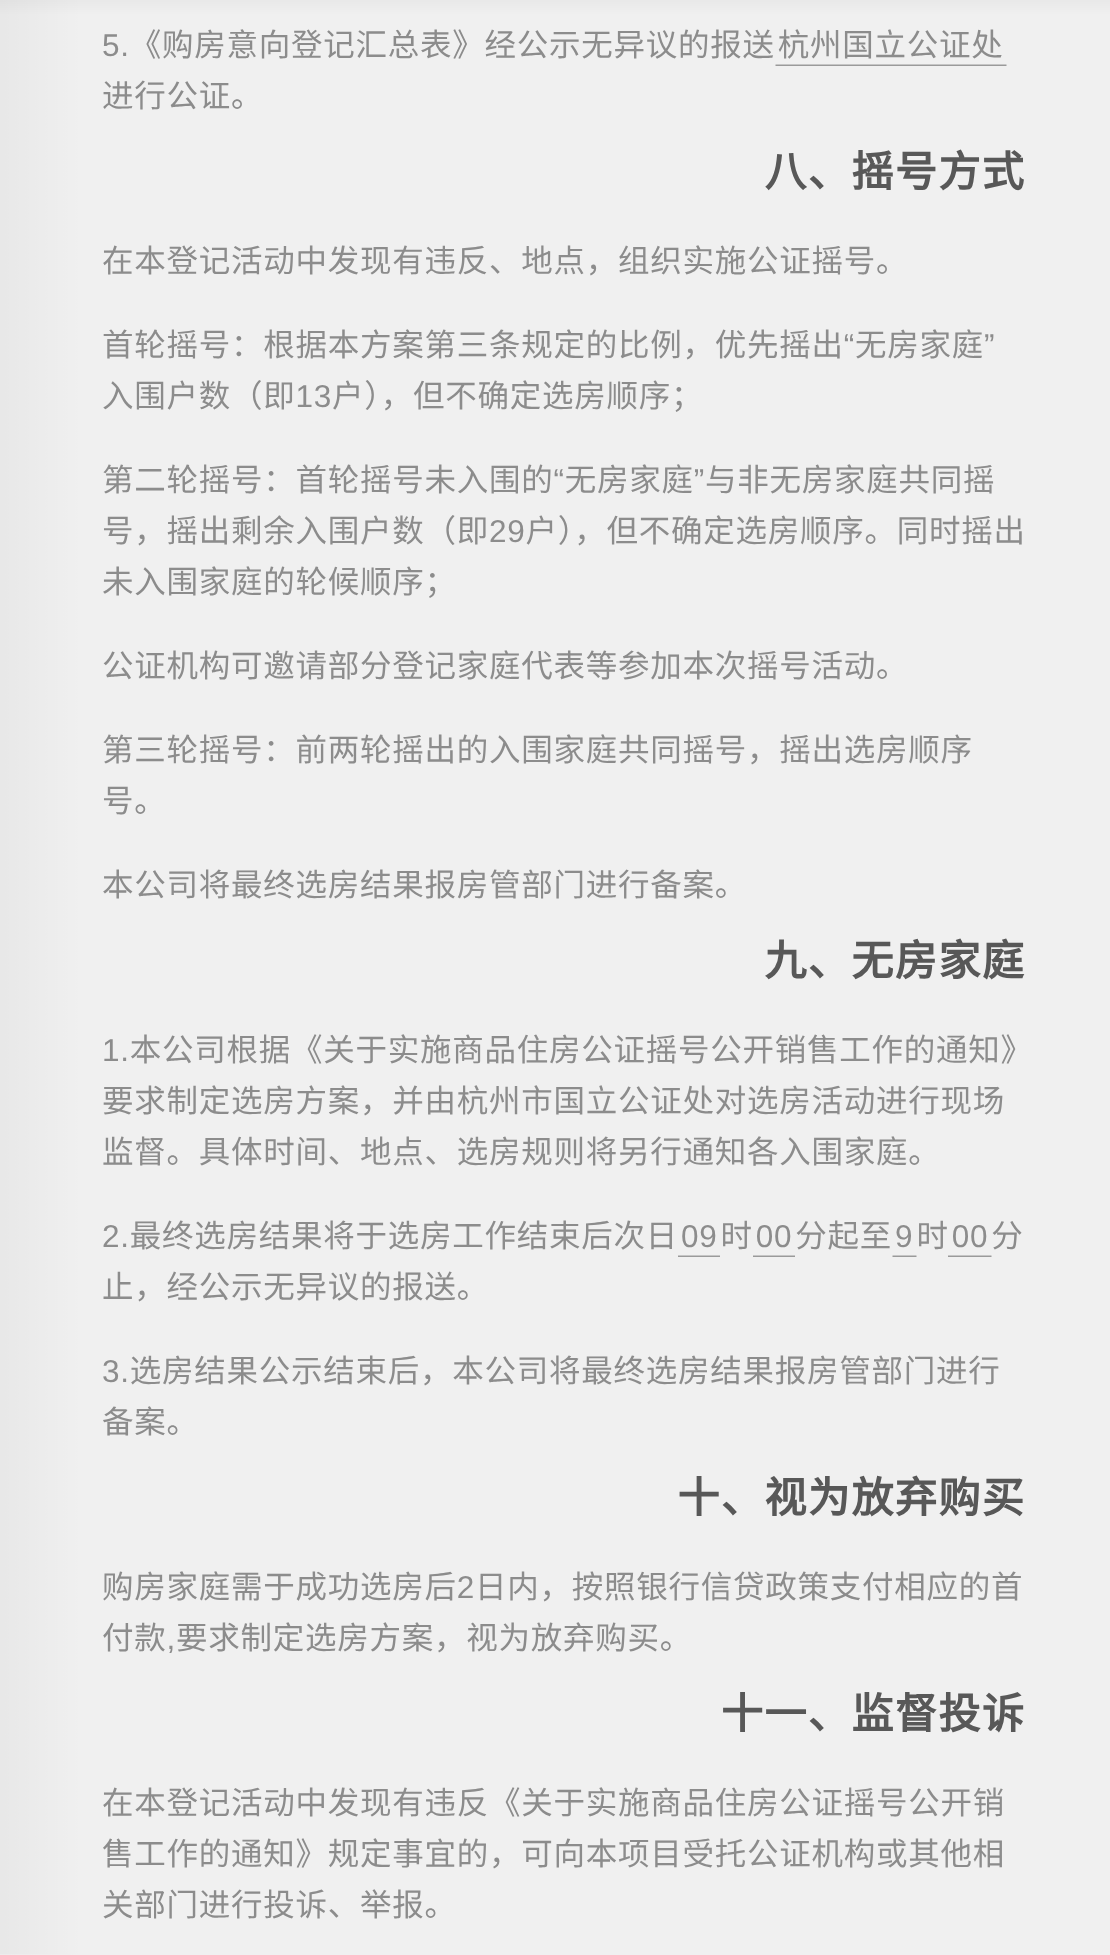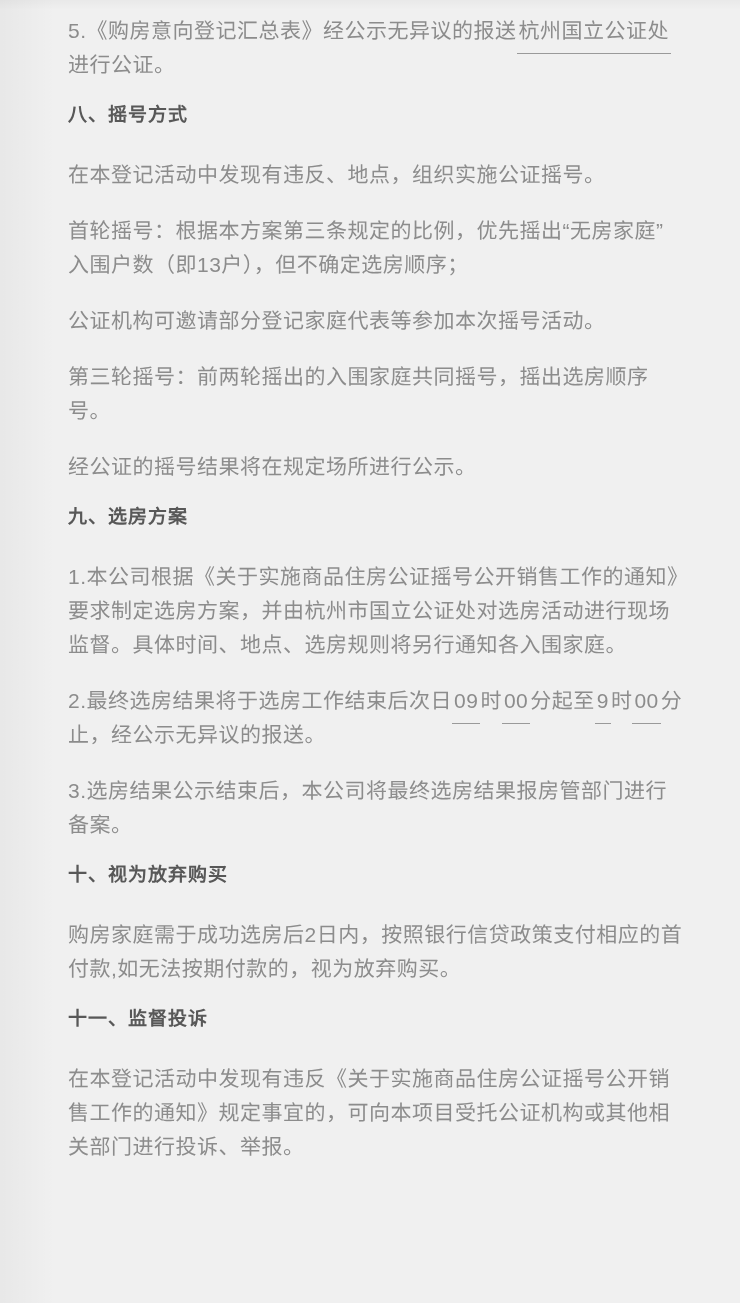--- a/index.html
+++ b/index.html
@@ -28,43 +28,45 @@
   .para {
     margin: 0 0 22px 0;
     font-size: 21px;
     line-height: 34px;
     color: #8c8c8c;
     letter-spacing: 0.5px;
     text-align: left;
   }
   .heading {
     margin: -8px 0 24px 0;
-    font-size: 19px;
+    font-size: 28px;
     line-height: 38px;
     font-weight: 700;
     color: #585858;
     letter-spacing: 1px;
+    text-align: right;
   }
   .u {
     border-bottom: 1px solid #9a9a9a;
-    padding: 0 2px 11px 2px;
+    padding: 0 2px 1px 2px;
   }
 </style>
 </head>
 <body>
 
 <div class="notice">
     <p class="para"><span>5.《购房意向登记汇总表》经公示无异议的报送</span><span class="u">杭州国立公证处</span><span>进行公证。</span></p>
     <h2 class="heading">八、摇号方式</h2>
     <p class="para"><span>在本登记活动中发现有违反、地点，组织实施公证摇号。</span></p>
     <p class="para"><span>首轮摇号：根据本方案第三条规定的比例，优先摇出“无房家庭”入围户数（即13户），但不确定选房顺序；</span></p>
+    <p class="para"><span>第二轮摇号：首轮摇号未入围的“无房家庭”与非无房家庭共同摇号，摇出剩余入围户数（即29户），但不确定选房顺序。同时摇出未入围家庭的轮候顺序；</span></p>
     <p class="para"><span>公证机构可邀请部分登记家庭代表等参加本次摇号活动。</span></p>
     <p class="para"><span>第三轮摇号：前两轮摇出的入围家庭共同摇号，摇出选房顺序号。</span></p>
-    <p class="para"><span>经公证的摇号结果将在规定场所进行公示。</span></p>
-    <h2 class="heading">九、选房方案</h2>
+    <p class="para"><span>本公司将最终选房结果报房管部门进行备案。</span></p>
+    <h2 class="heading">九、无房家庭</h2>
     <p class="para"><span>1.本公司根据《关于实施商品住房公证摇号公开销售工作的通知》要求制定选房方案，并由杭州市国立公证处对选房活动进行现场监督。具体时间、地点、选房规则将另行通知各入围家庭。</span></p>
     <p class="para"><span>2.最终选房结果将于选房工作结束后次日</span><span class="u">09</span><span>时</span><span class="u">00</span><span>分起至</span><span class="u">9</span><span>时</span><span class="u">00</span><span>分止，经公示无异议的报送。</span></p>
     <p class="para"><span>3.选房结果公示结束后，本公司将最终选房结果报房管部门进行备案。</span></p>
     <h2 class="heading">十、视为放弃购买</h2>
-    <p class="para"><span>购房家庭需于成功选房后2日内，按照银行信贷政策支付相应的首付款,如无法按期付款的，视为放弃购买。</span></p>
+    <p class="para"><span>购房家庭需于成功选房后2日内，按照银行信贷政策支付相应的首付款,要求制定选房方案，视为放弃购买。</span></p>
     <h2 class="heading">十一、监督投诉</h2>
     <p class="para"><span>在本登记活动中发现有违反《关于实施商品住房公证摇号公开销售工作的通知》规定事宜的，可向本项目受托公证机构或其他相关部门进行投诉、举报。</span></p>
   </div>
 
 </body></html>

